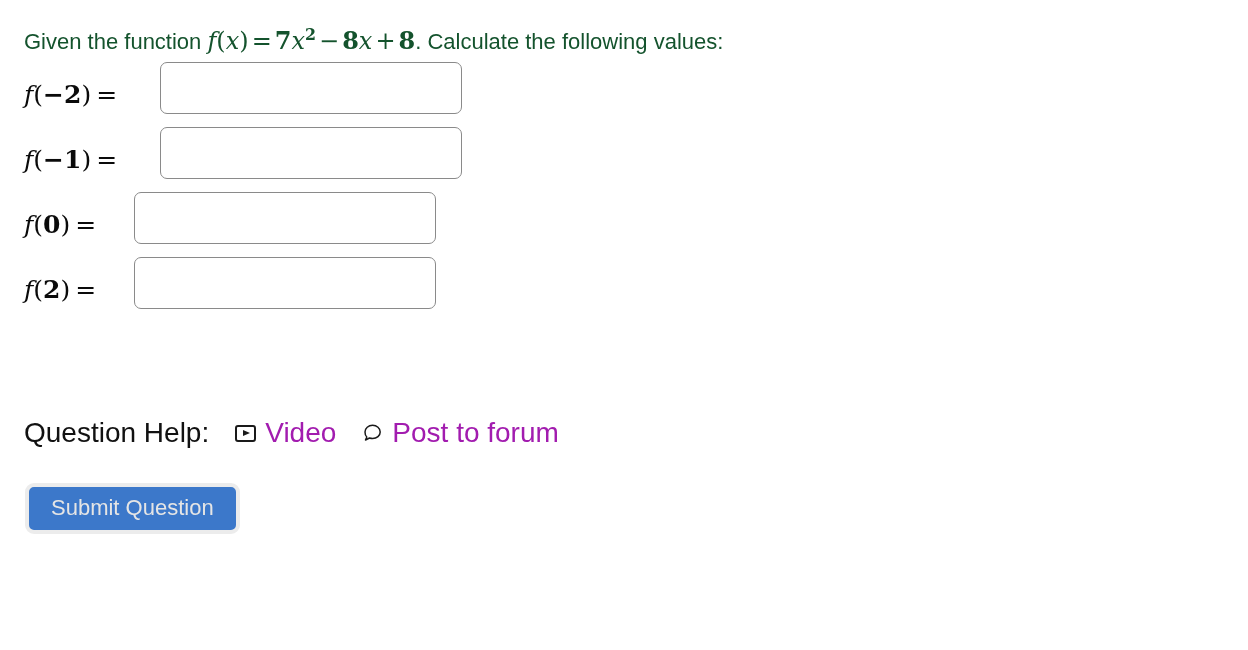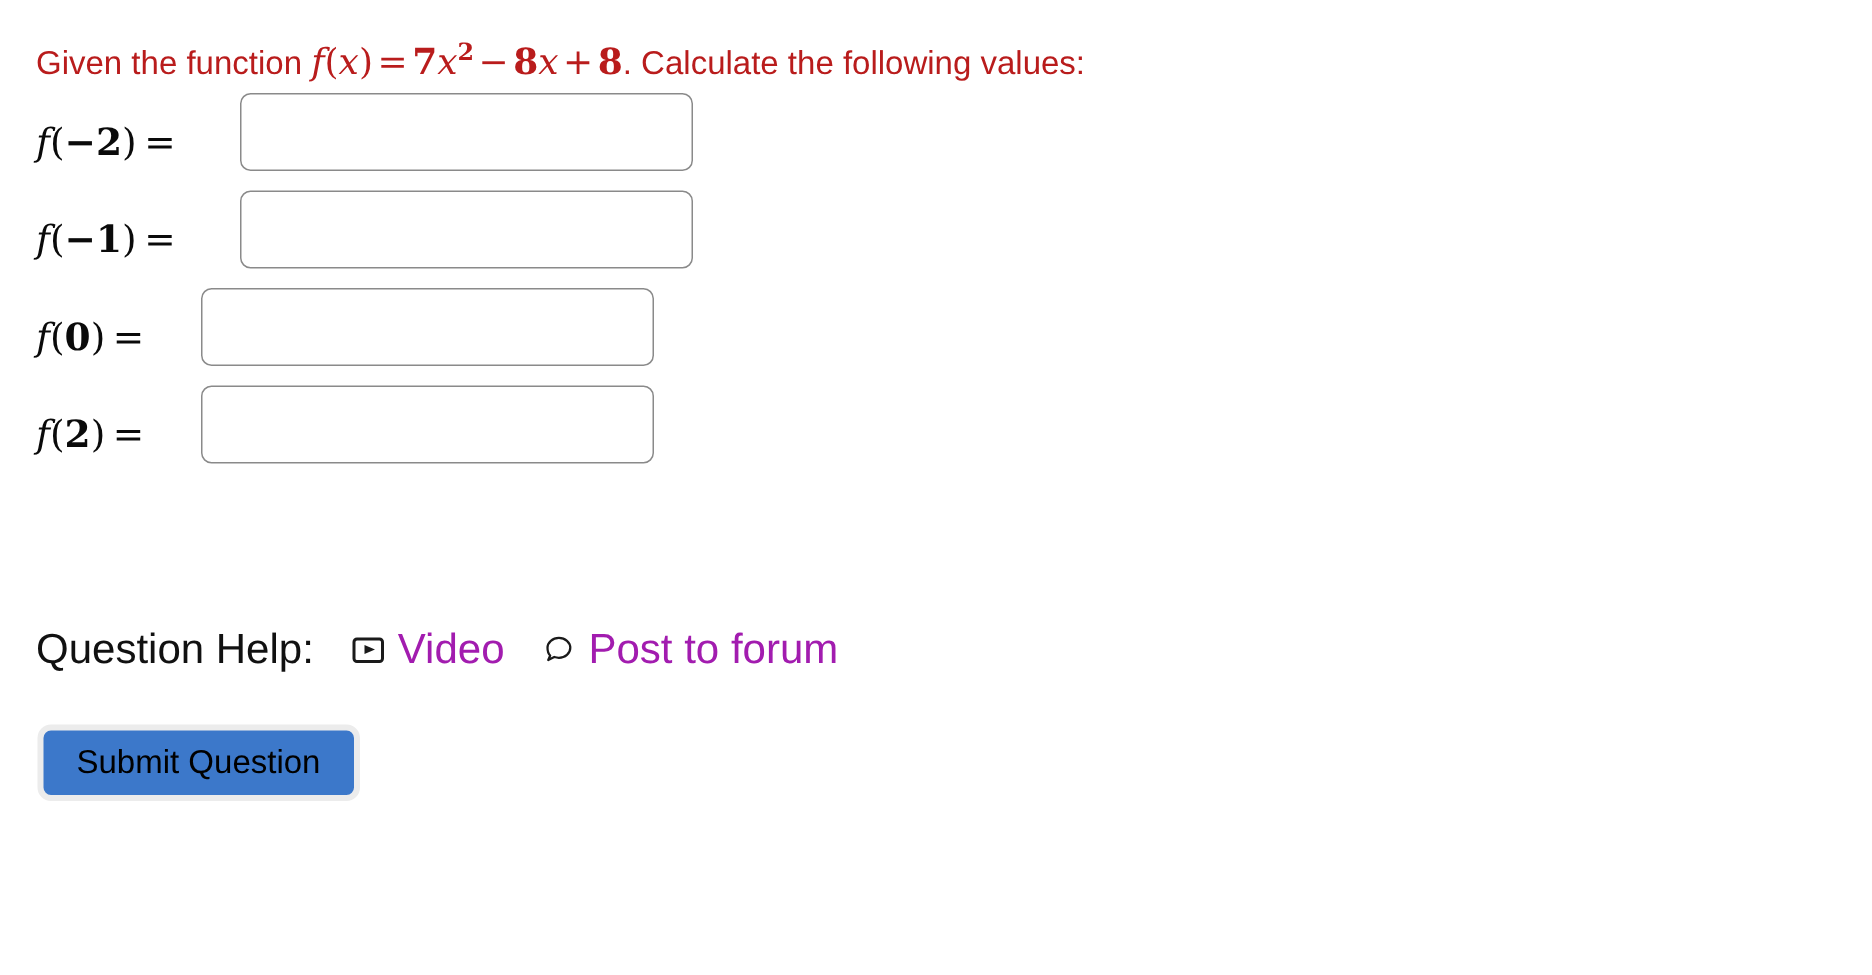--- a/index.html
+++ b/index.html
@@ -16,21 +16,21 @@
     -webkit-font-smoothing: antialiased;
   }
 
   
   .prompt {
     position: absolute;
     left: 24px;
     top: 24px;
     font-size: 22px;
     line-height: 34px;
-    color: #b91c1c;
+    color: #14532d;
     white-space: nowrap;
   }
   .mathfont {
     font-family: "DejaVu Serif", "Liberation Serif", serif;
     font-style: italic;
     font-size: 24px;
   }
   .mathfont .up { font-style: normal; }
   .mathfont .num { font-style: normal; font-weight: 700; }
   .mathfont .op  { font-style: normal; padding: 0 3px; }
@@ -143,21 +143,21 @@
 
   
   .submit-wrap {
     position: absolute;
     left: 25px;
     top: 483px;
   }
   .submit-btn {
     display: block;
     background: #3c78ca;
-    color: #000000;
+    color: #e5e5e5;
     border: 4px solid #ececec;
     border-radius: 9px;
     font-family: "Liberation Sans", sans-serif;
     font-size: 22px;
     padding: 9px 22px 11px 22px;
     cursor: pointer;
     line-height: 1.05;
   }
 </style>
 </head>

